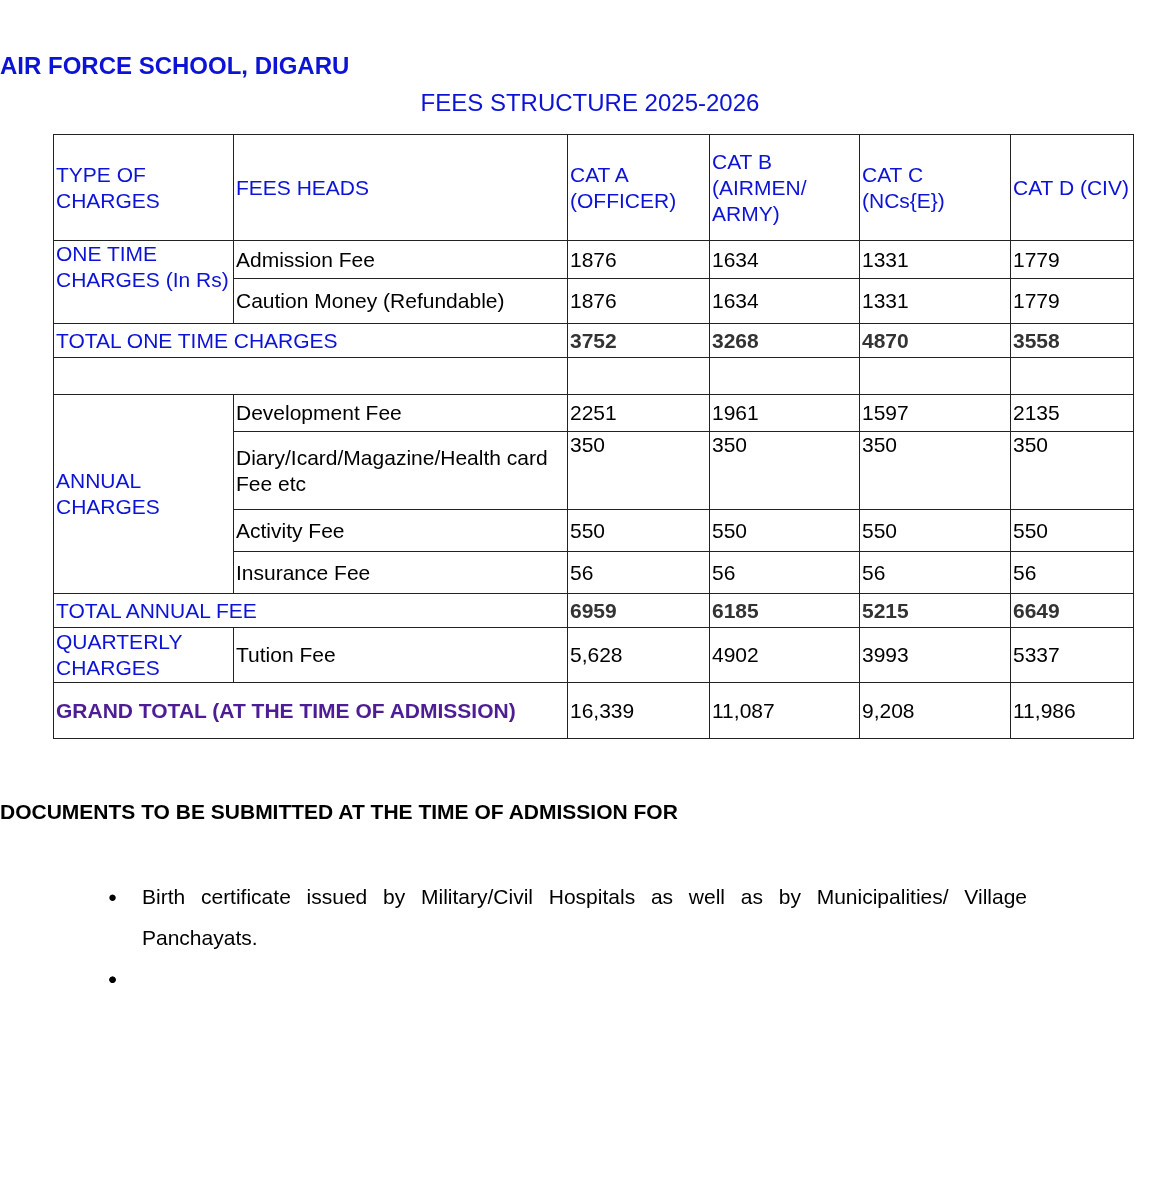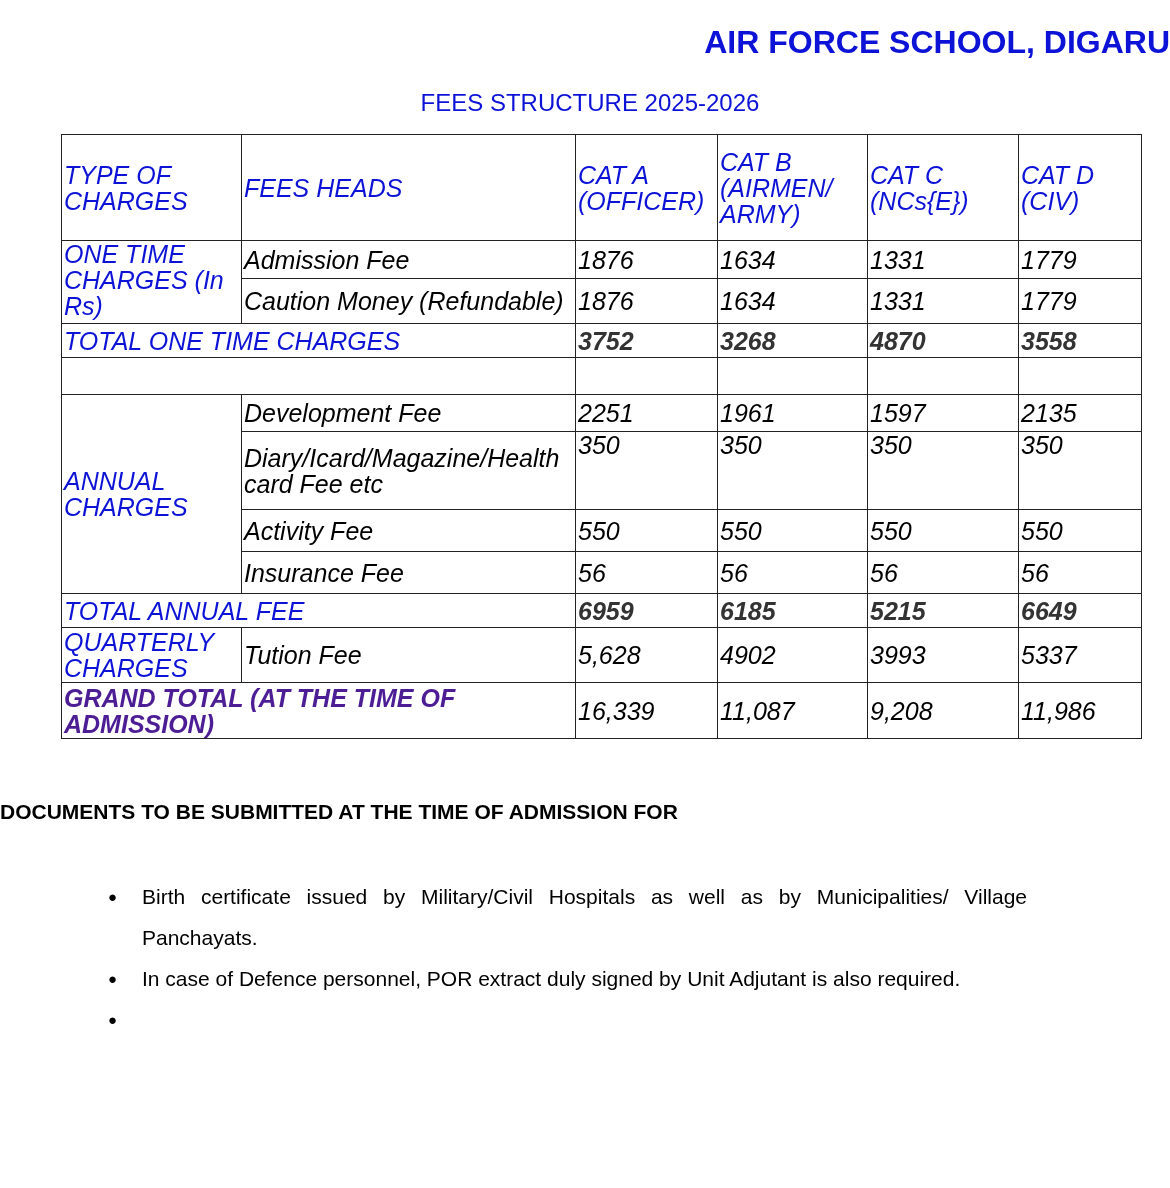--- a/index.html
+++ b/index.html
@@ -1,23 +1,23 @@
 <!DOCTYPE html>
 <html><head>
 <meta charset="utf-8">
 <style>
   html, body { margin: 0; padding: 0; background: #ffffff; }
   body { width: 1170px; height: 1188px; position: relative; overflow: hidden;
          font-family: "Liberation Sans", sans-serif; color: #000; }
-  .title { position: absolute; left: 0; width: 1170px; top: 24px; text-align: right;
-           font-size: 32px; font-weight: bold; color: #0c12d6; }
+  .title { position: absolute; left: 0; width: 1170px; top: 52px; text-align: left;
+           font-size: 24px; font-weight: bold; color: #0c12d6; }
   .subtitle { position: absolute; left: 5px; width: 1170px; top: 89px; text-align: center;
               font-size: 24px; color: #0c12d6; }
-  table.fees { position: absolute; left: 61px; top: 134px; width: 1080px;
-               border-collapse: collapse; table-layout: fixed; font-size: 25px; font-style: italic; }
+  table.fees { position: absolute; left: 53px; top: 134px; width: 1080px;
+               border-collapse: collapse; table-layout: fixed; font-size: 21px; }
   table.fees td { border: 1.5px solid #222; padding: 0 2px; vertical-align: middle;
                   line-height: 26px; }
   table.fees td.light-top { border-top-color: #bdbdbd; }
   .blue { color: #0c12d6; }
   .bold { font-weight: bold; color: #333; }
   .top { vertical-align: top !important; margin-top: 32px; }
   .grand { font-weight: bold; color: #4c1d95; }
   .docs-heading { position: absolute; left: 0; width: 1170px; top: 798px; text-align: left;
                   font-size: 21px; font-weight: bold; line-height: 28px; }
   ul.docs { position: absolute; left: 105px; top: 876px; width: 922px; margin: 0; padding: 0;
@@ -140,18 +140,17 @@
   <div>DOCUMENTS TO BE SUBMITTED AT THE TIME OF ADMISSION FOR</div>
 </div>
 
 <ul class="docs">
   <li>
     <span class="bullet">●</span>
     <span>Birth certificate issued by Military/Civil Hospitals as well as by Municipalities/ Village Panchayats.</span>
   </li>
   <li>
     <span class="bullet">●</span>
-    <span>In case of Defence personnel, POR extract duly signed by Unit Adjutant is also required.</span>
   </li>
   <li>
     <span class="bullet">●</span>
   </li>
 </ul>
 
 </body></html>

